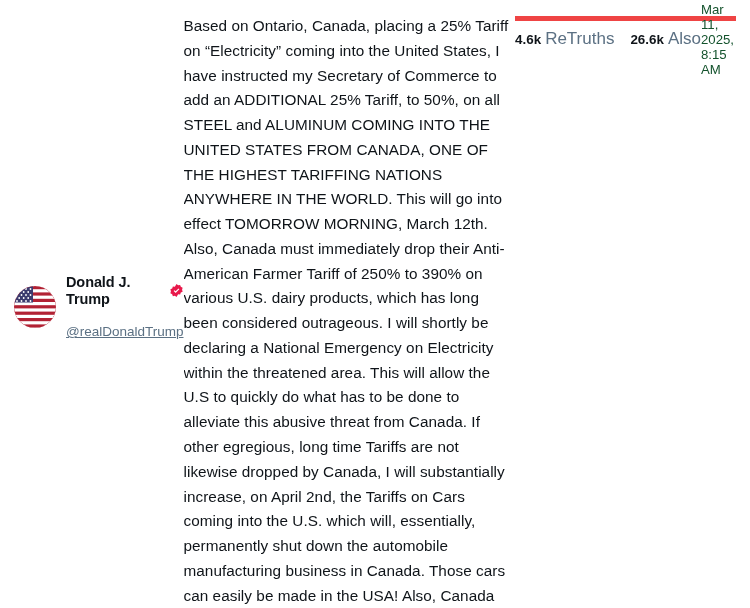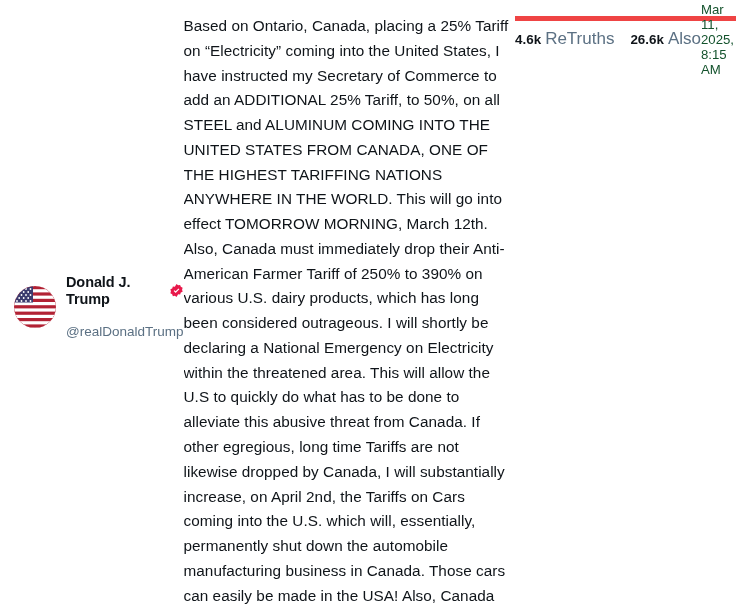--- a/index.html
+++ b/index.html
@@ -58,20 +58,21 @@
   .verified {
     width: 15px;
     height: 15px;
     display: inline-block;
     flex: 0 0 15px;
   }
   .handle {
     font-size: 13.5px;
     color: #5b7083;
     margin-top: 16px;
+    text-decoration: underline;
   }
   .post-body {
     flex: 1 1 auto;
     font-size: 15.3px;
     line-height: 1.62;
     color: #0f1419;
     letter-spacing: 0.05px;
     text-align: left;
     padding-top: 2px;
     overflow: hidden;

